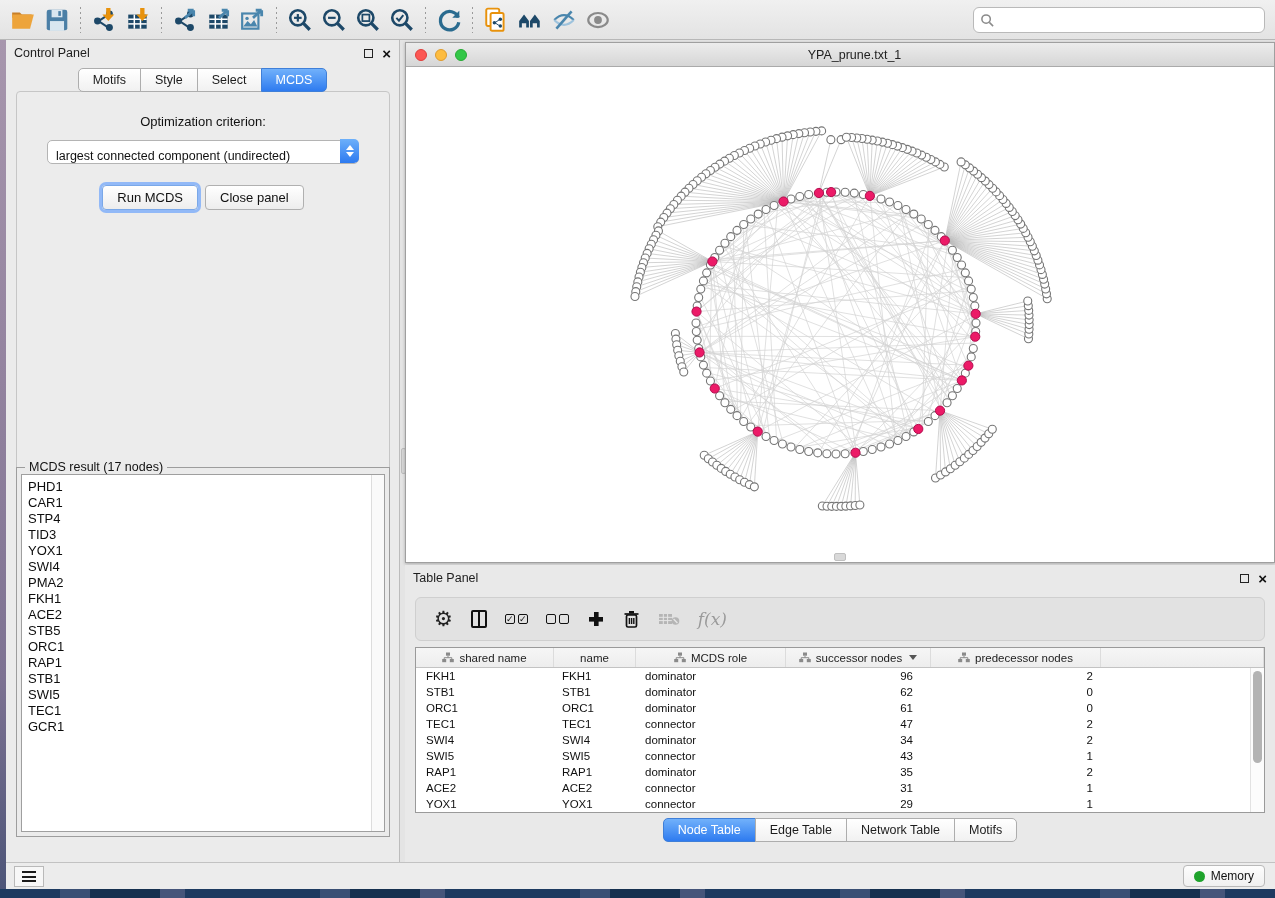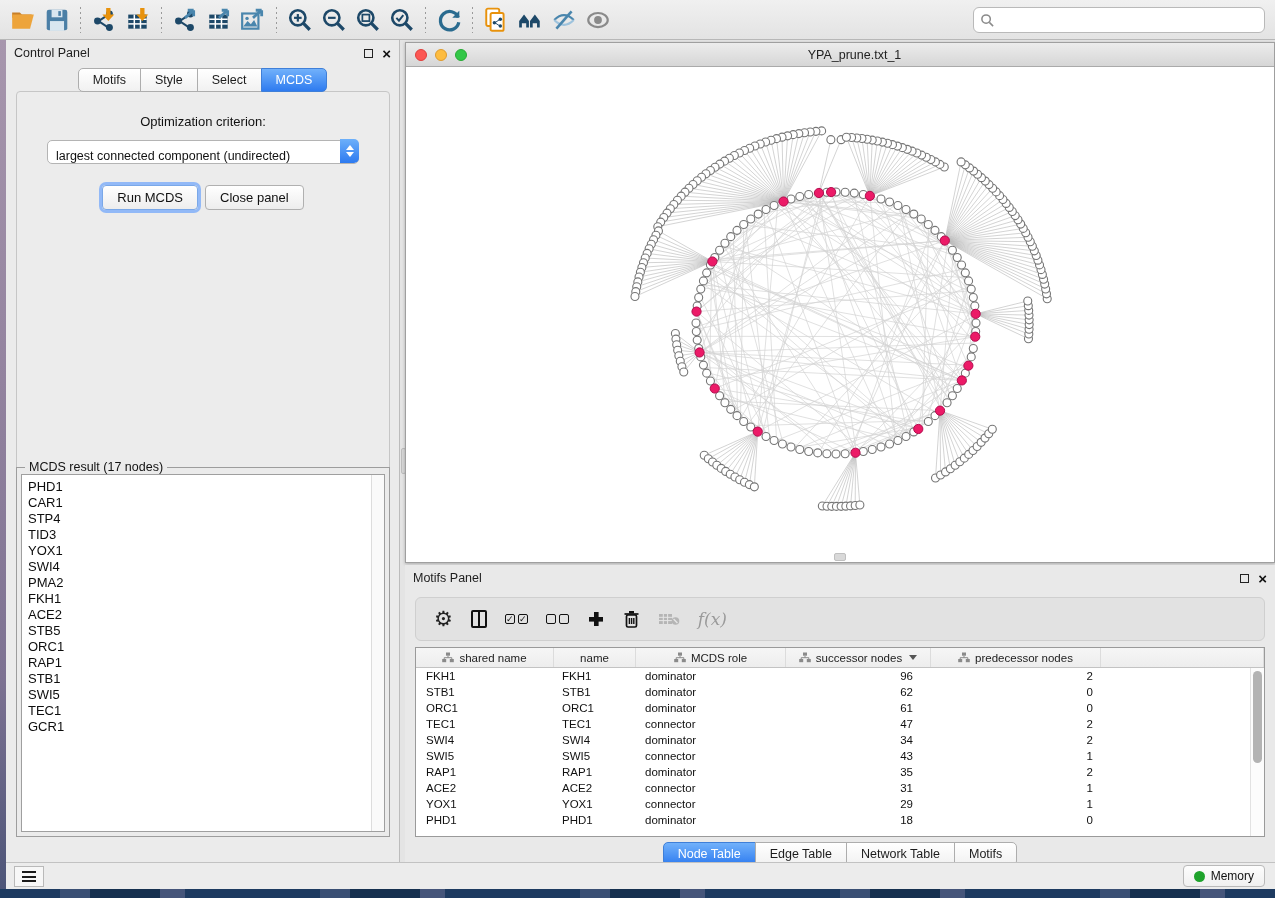--- a/index.html
+++ b/index.html
@@ -90,21 +90,21 @@
     border-radius:6px; display:flex; align-items:center; gap:18px; padding-left:18px; }
   .tp-icon { display:flex; align-items:center; justify-content:center; cursor:default; }
   .gear-glyph { font-size:21px; color:#222; font-family:"DejaVu Sans",sans-serif; line-height:20px; }
   .col-glyph { width:16px; height:18px; border:2px solid #111; border-radius:2px; position:relative; }
   .col-glyph::after { content:""; position:absolute; left:5px; top:0; bottom:0; width:2px; background:#111; }
   .cb-pair { display:flex; gap:3px; }
   .cb { width:10px; height:10px; border:1.6px solid #111; border-radius:2px; font-size:9px; line-height:9px;
     font-weight:bold; color:#111; text-align:center; }
   .fx-glyph { font-family:"DejaVu Serif",serif; font-style:italic; font-size:17px; color:#9a9a9a; }
 
-  .node-table { margin:6px 10px 0 10px; height:190px; background:#fff; border:1px solid #9a9a9a; position:relative; overflow:hidden; }
+  .node-table { margin:6px 10px 0 10px; height:166px; background:#fff; border:1px solid #9a9a9a; position:relative; overflow:hidden; }
   .thead { display:grid; grid-template-columns:138px 82px 150px 145px 170px 1fr; height:20px;
     background:linear-gradient(#f6f6f6,#ededed); border-bottom:1px solid #c3c3c3; }
   .th { display:flex; align-items:center; justify-content:center; gap:5px; font-size:11.5px; color:#222;
     border-right:1px solid #dcdcdc; overflow:hidden; }
   .sort-arrow { width:0; height:0; border-left:4px solid transparent; border-right:4px solid transparent; border-top:5px solid #555; margin-left:2px; }
   .tbody { position:absolute; left:0; top:20px; right:14px; bottom:0; }
   .trow { display:grid; grid-template-columns:138px 82px 150px 145px 170px 1fr; height:16px; }
   .tcell { font-size:11.5px; color:#111; line-height:16px; white-space:nowrap; overflow:hidden; }
   .tcell.c0 { padding-left:10px; } .tcell.c1 { padding-left:8px; } .tcell.c2 { padding-left:9px; }
   .tcell.c3 { text-align:right; padding-right:18px; } .tcell.c4 { text-align:right; padding-right:8px; }
@@ -940,21 +940,21 @@
           <circle cx="308.7564434701786" cy="321.5" r="4.6" fill="#ec1a67" stroke="#b30b4e" stroke-width="1"></circle>
           <circle cx="293.58819093006707" cy="285.46858811904633" r="4.6" fill="#ec1a67" stroke="#b30b4e" stroke-width="1"></circle>
           <circle cx="290.53274226715564" cy="244.5825977000567" r="4.6" fill="#ec1a67" stroke="#b30b4e" stroke-width="1"></circle>
         </svg>
     </div>
     <div class="net-bottom-grip"></div>
   </div>
 
   <div class="table-panel">
     <div class="panel-titlebar">
-      <span class="panel-title">Motifs Panel</span>
+      <span class="panel-title">Table Panel</span>
       <span class="panel-title-icons">
         <span class="float-icon"></span>
         <span class="close-icon">×</span>
       </span>
     </div>
 
     <div class="tp-toolbar">
       <span class="tp-icon">
           <span class="gear-glyph">⚙</span>
         </span>

